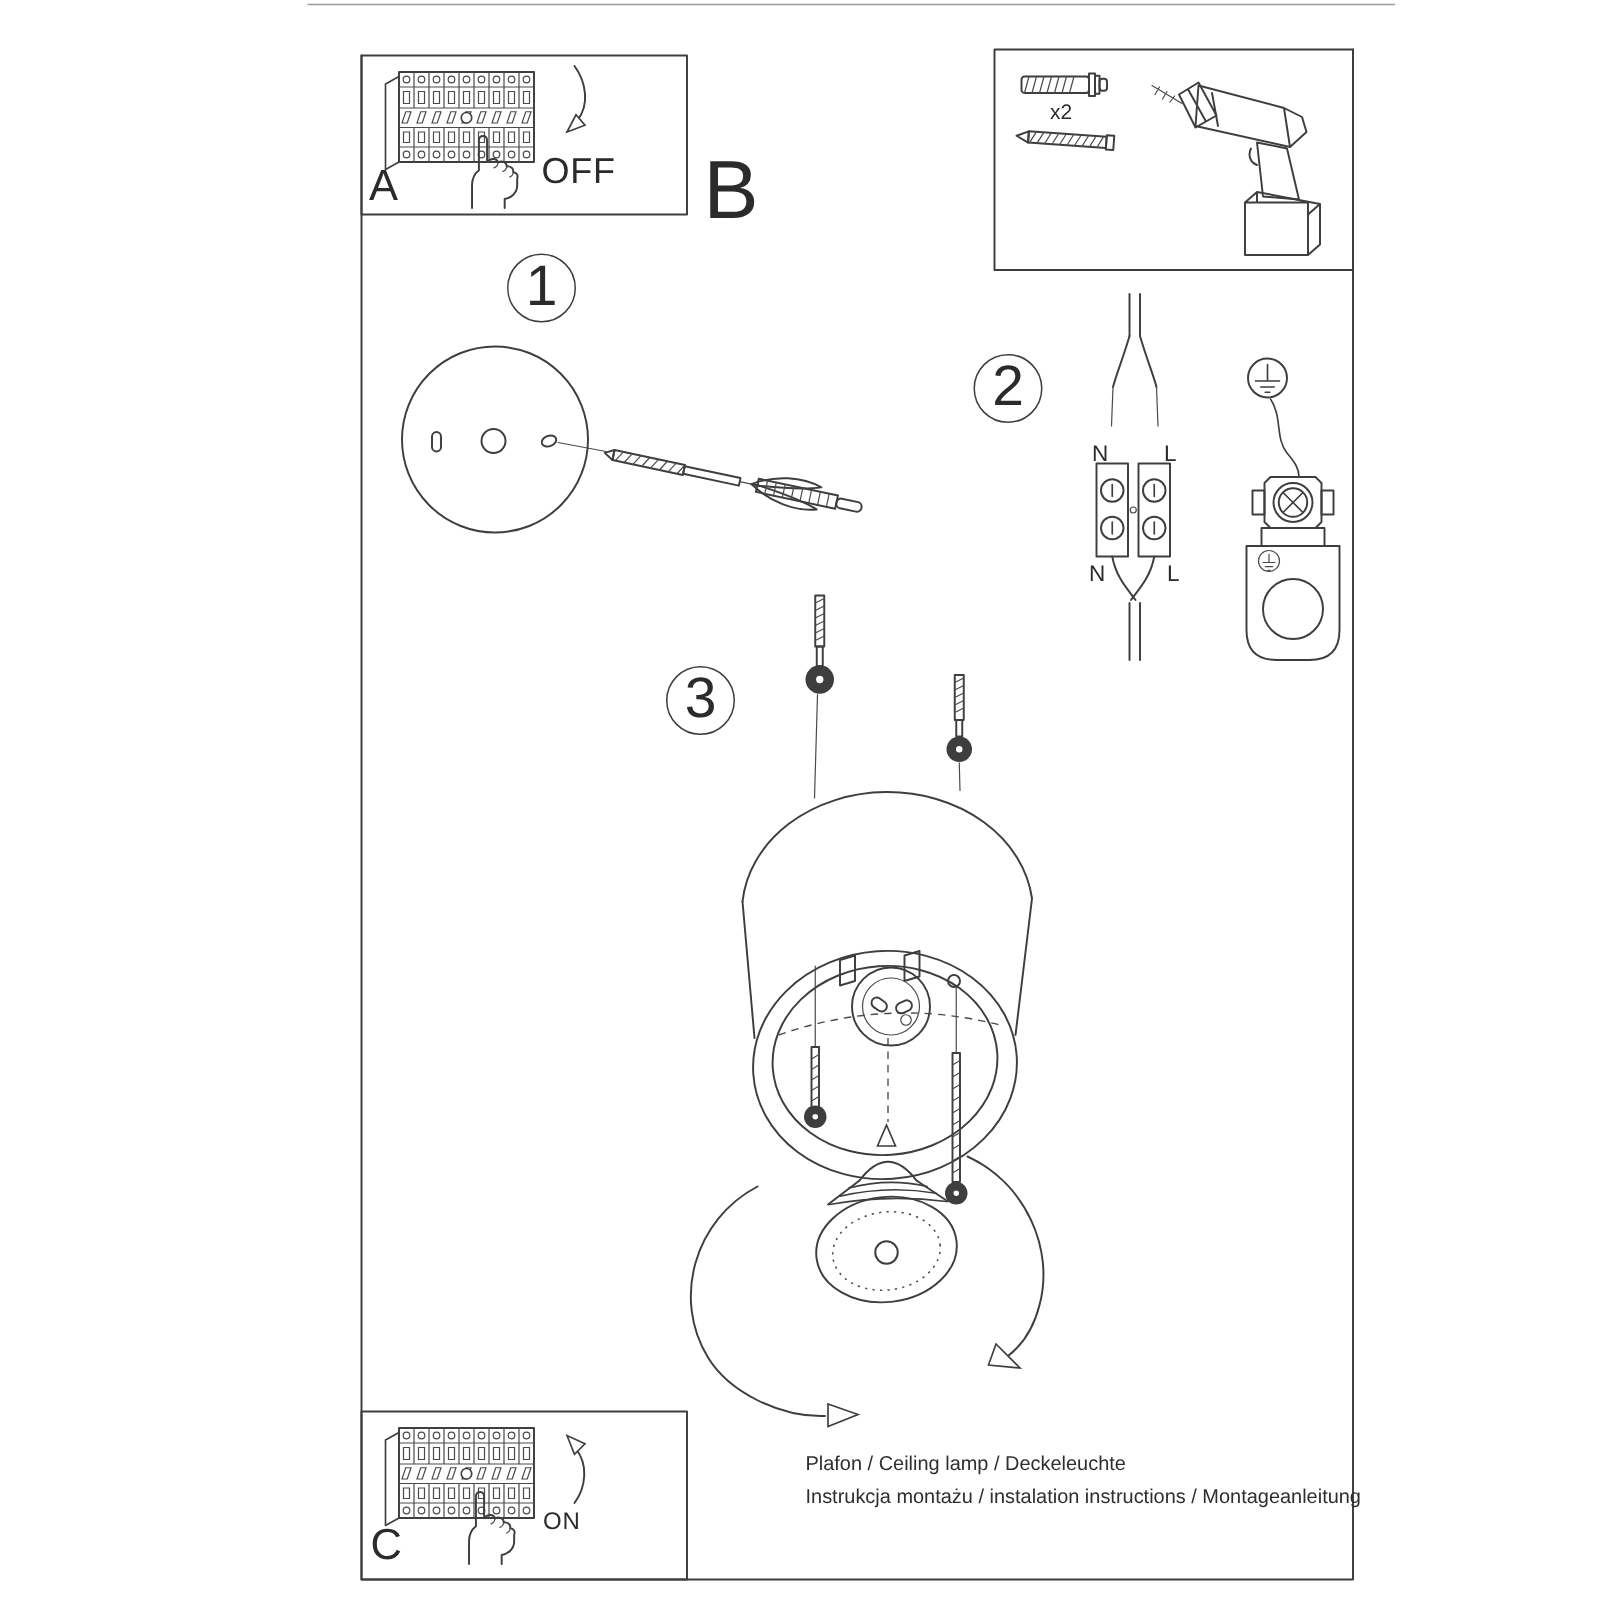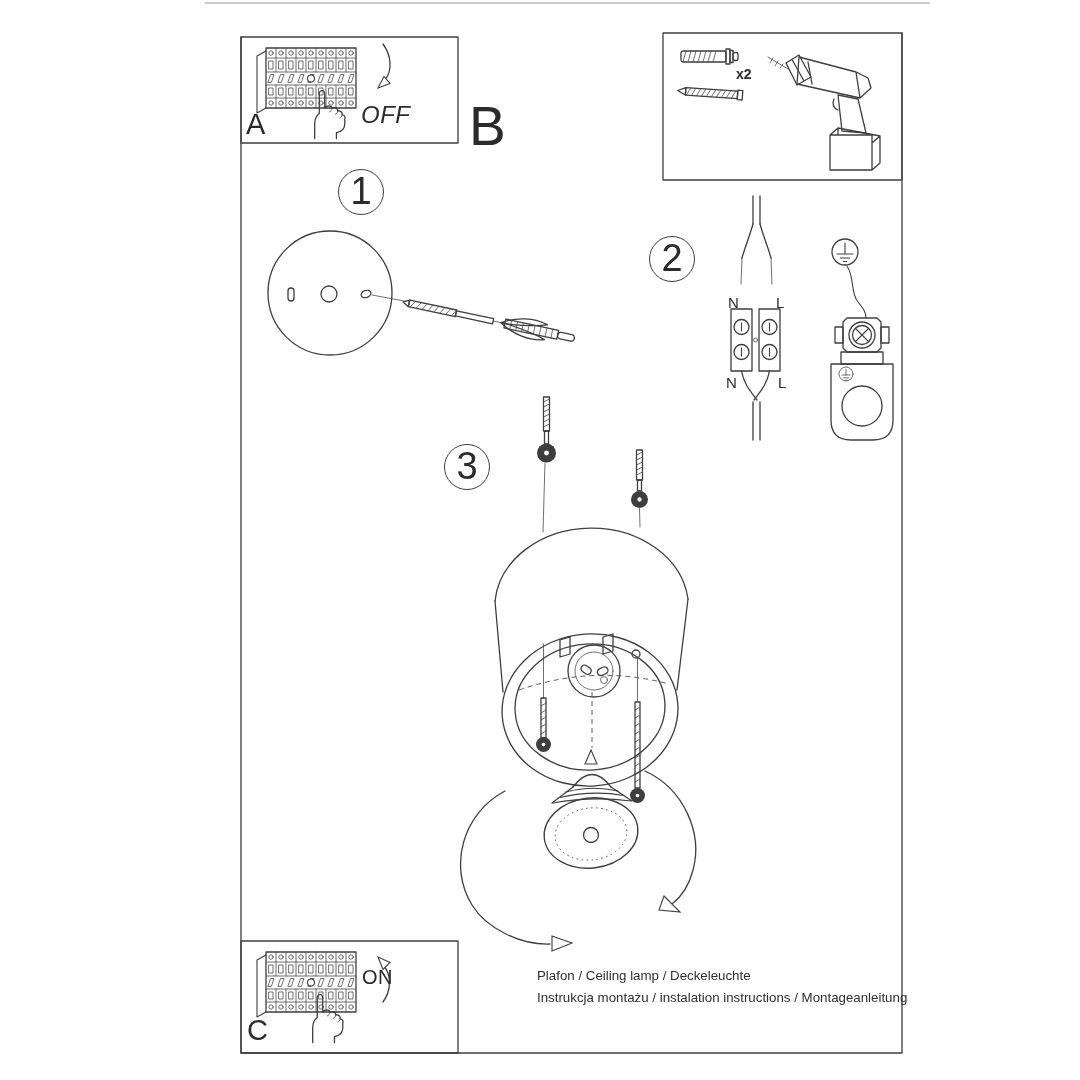--- a/index.html
+++ b/index.html
@@ -239,34 +239,34 @@
     <use href="#breaker-def" transform="translate(266,952)"></use>
     <use href="#hand-def" transform="translate(320,995) scale(0.85)"></use>
     <g>
       <path class="ln" d="M383,1002 C391,991 392,976 384,966"></path>
       <path class="whitefill" d="M378,957 L383,969.5 L390,962.5 Z"></path>
     </g>
   </g>
 </svg>
 
 <div class="lbl" style="left:246px;top:108px;font-size:29px;">A</div>
-<div class="lbl" style="left:361px;top:101px;font-size:24px;letter-spacing:.5px;font-style:italic;">OFF</div>
+<div class="lbl" style="left:361px;top:101px;font-size:24px;letter-spacing:.5px;">OFF</div>
 <div class="lbl" style="left:469px;top:94px;font-size:55px;">B</div>
-<div class="lbl" style="left:736px;top:66px;font-size:14px;font-weight:bold;">x2</div>
+<div class="lbl" style="left:700px;top:66px;font-size:14px;">x2</div>
 
 <div class="badge" style="left:338px;top:169px;">1</div>
 <div class="badge" style="left:649px;top:236px;">2</div>
 <div class="badge" style="left:444px;top:444px;">3</div>
 
 <div class="lbl" style="left:728px;top:294px;font-size:15px;">N</div>
 <div class="lbl" style="left:776px;top:294px;font-size:15px;">L</div>
 <div class="lbl" style="left:726px;top:374px;font-size:15px;">N</div>
 <div class="lbl" style="left:778px;top:374px;font-size:15px;">L</div>
 
 <div class="lbl" style="left:247px;top:1014px;font-size:29px;">C</div>
-<div class="lbl" style="left:362px;top:966px;font-size:20px;letter-spacing:.5px;">ON</div>
+<div class="lbl" style="left:362px;top:1006px;font-size:16px;letter-spacing:.5px;">ON</div>
 
 <div class="footer">
   <div>Plafon / Ceiling lamp / Deckeleuchte</div>
   <div>Instrukcja montażu / instalation instructions / Montageanleitung</div>
 </div>
 
 </div>
 
 </body></html>

